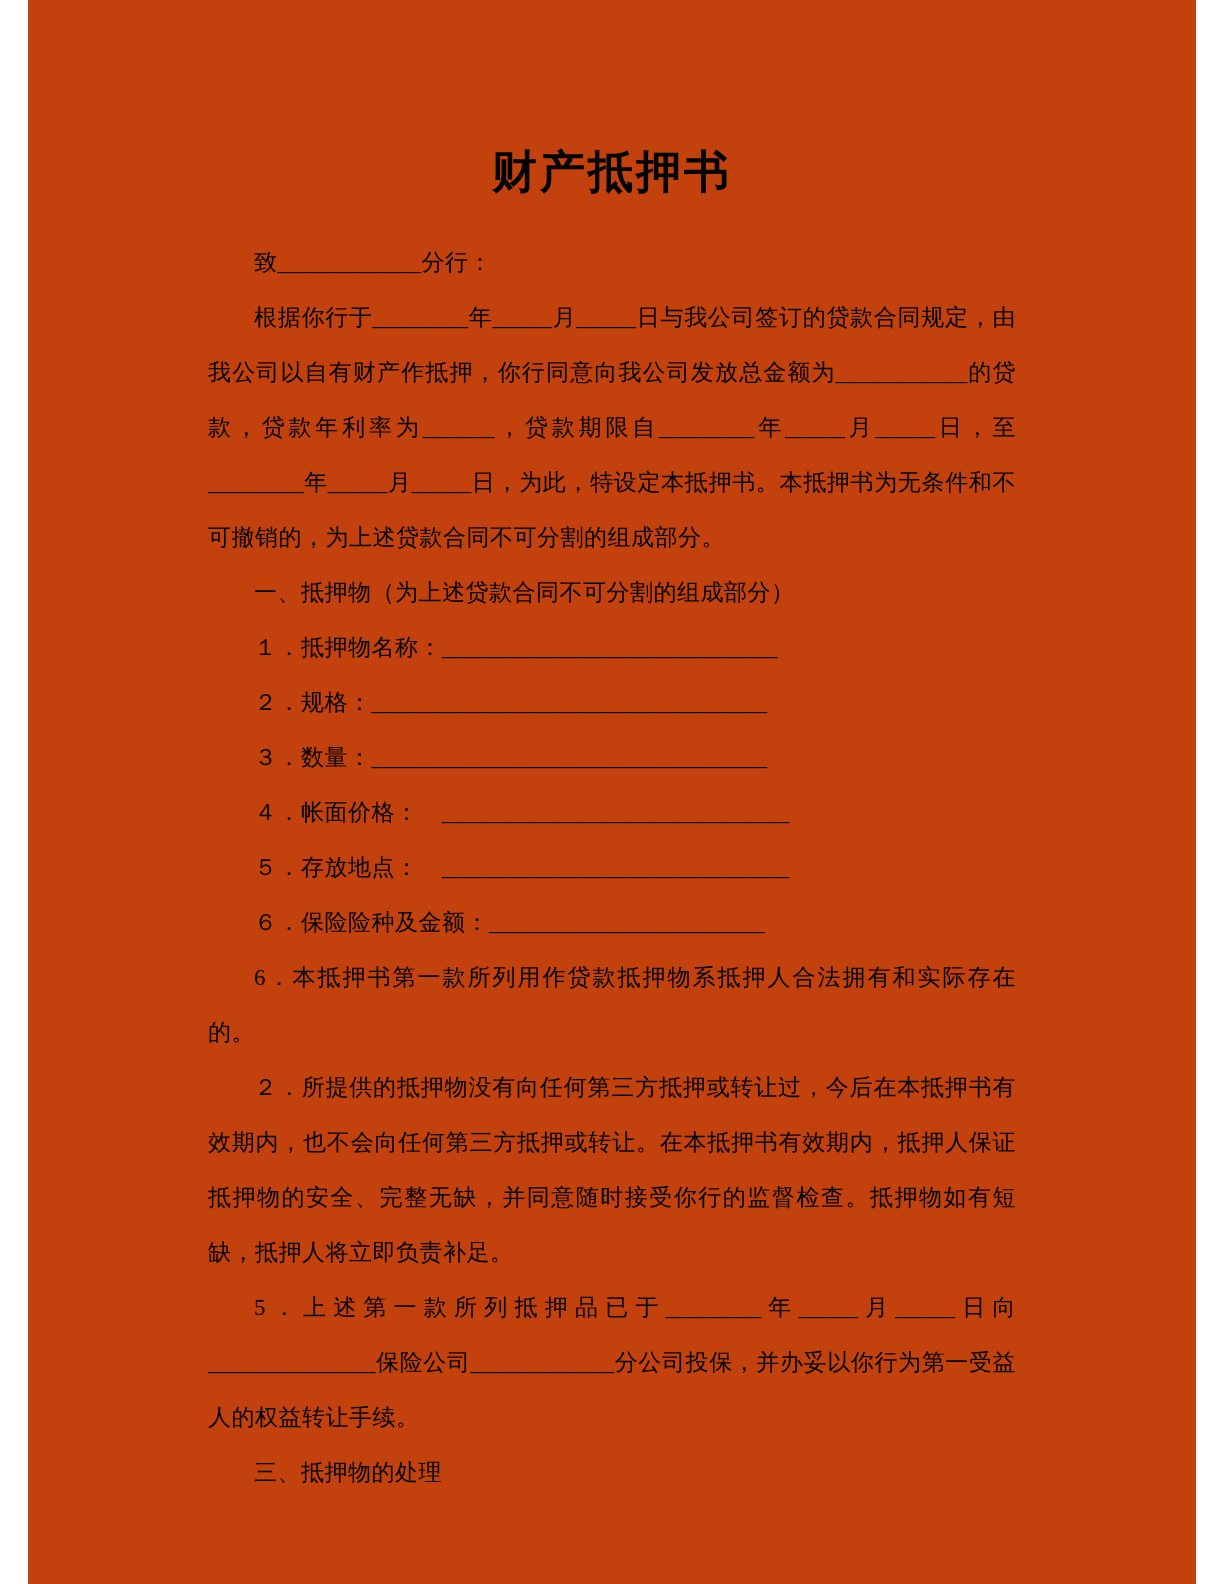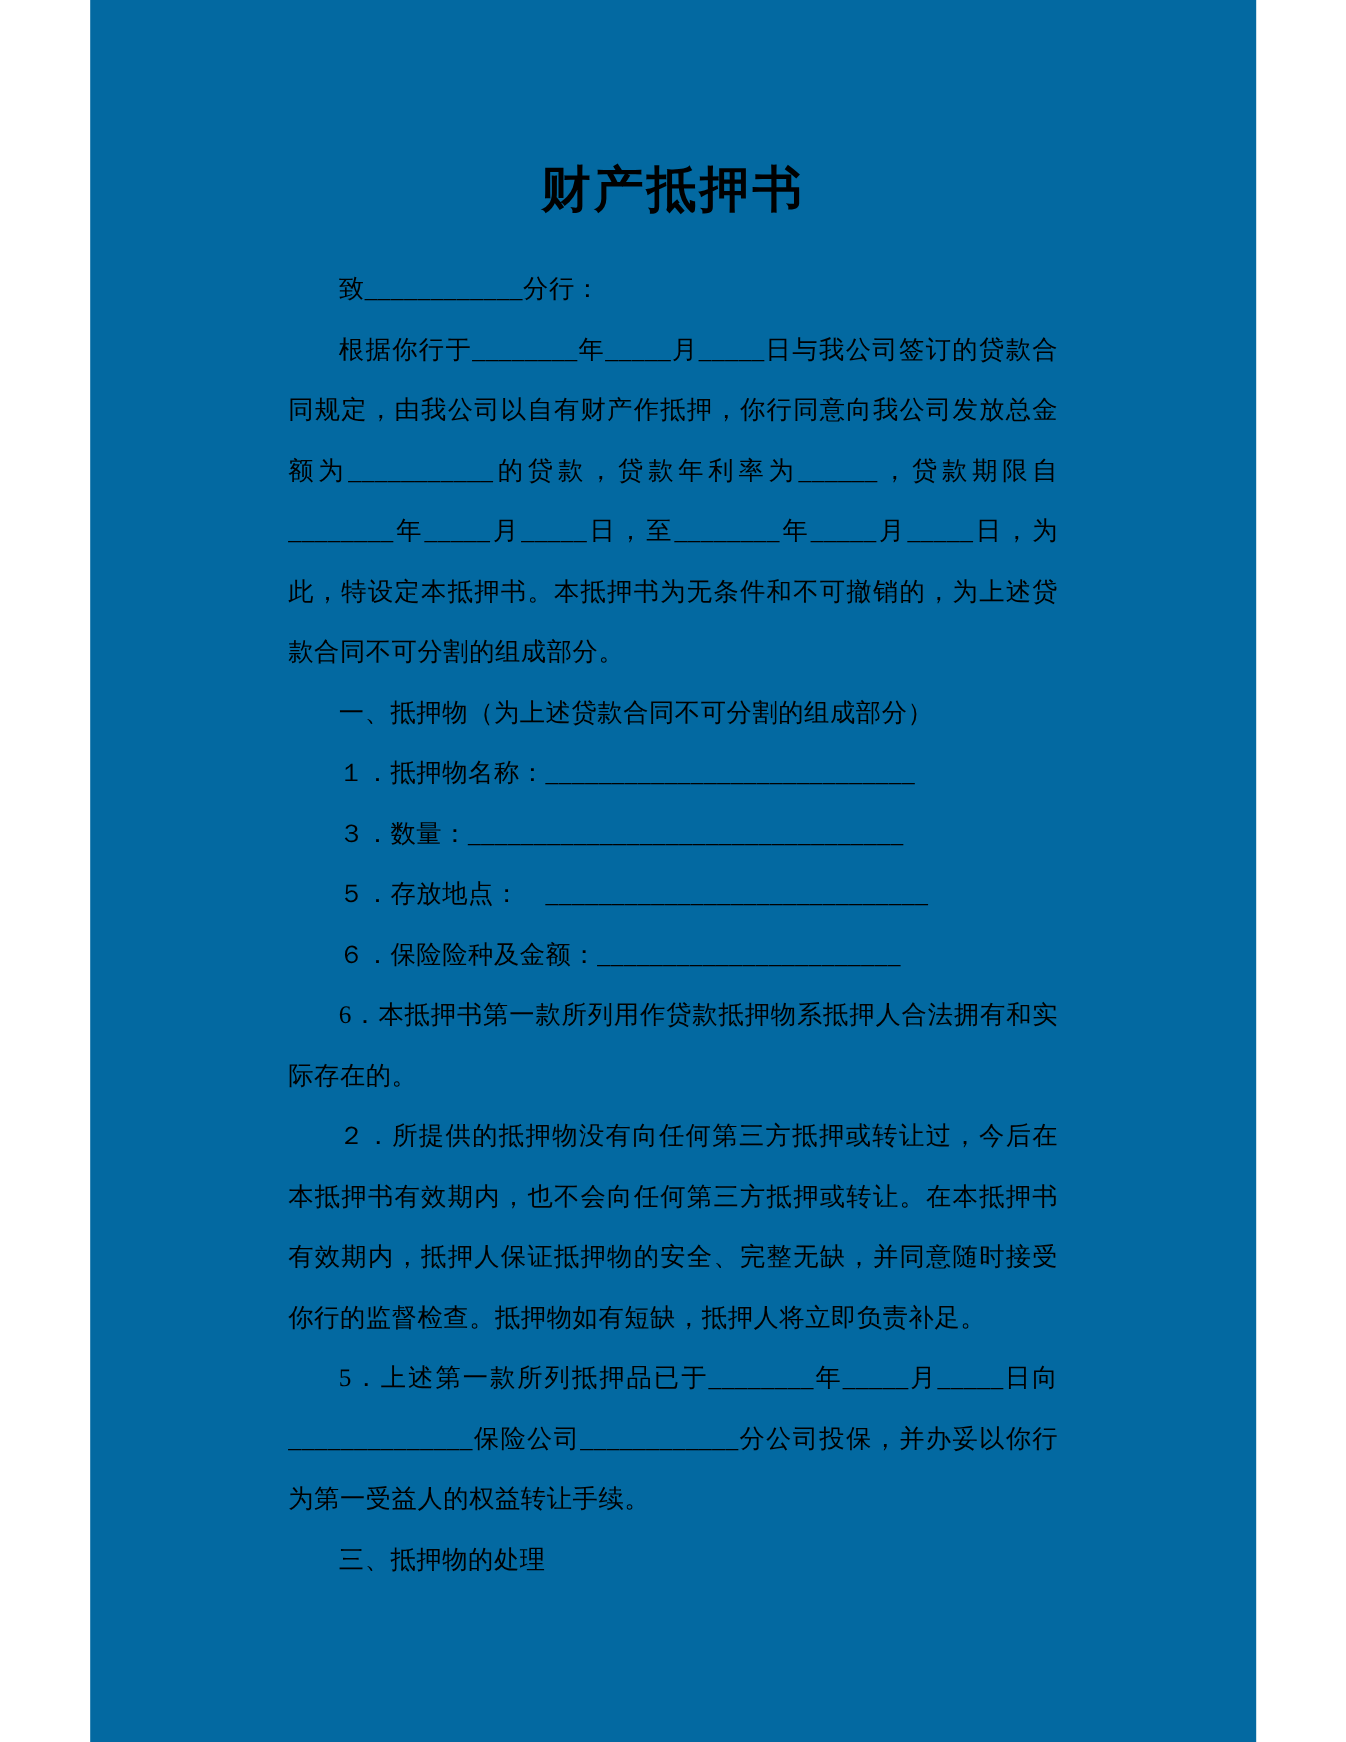--- a/index.html
+++ b/index.html
@@ -3,24 +3,24 @@
 <meta charset="utf-8">
 <style>
   html, body {
     margin: 0;
     padding: 0;
     background: #ffffff;
   }
   .page {
     position: relative;
     box-sizing: border-box;
-    width: 1060px;
+    width: 1168px;
     height: 1584px;
     margin: 0 auto;
-    background: #0369a1;
+    background: #c2410c;
     color: #000000;
     padding: 142px 180px 0 180px;
     font-family: "Liberation Serif", "DejaVu Serif", serif;
     overflow: hidden;
   }
   .doc-title {
     margin: 0 0 33px 0;
     font-family: "Liberation Sans", "DejaVu Sans", sans-serif;
     font-weight: bold;
     font-size: 45px;
@@ -48,23 +48,25 @@
   <h1 class="doc-title">财产抵押书</h1>
 
   <p class="doc-para">致____________分行：</p>
 
   <p class="doc-para">根据你行于________年_____月_____日与我公司签订的贷款合同规定，由我公司以自有财产作抵押，你行同意向我公司发放总金额为___________的贷款，贷款年利率为______，贷款期限自________年_____月_____日，至________年_____月_____日，为此，特设定本抵押书。本抵押书为无条件和不可撤销的，为上述贷款合同不可分割的组成部分。</p>
 
   <p class="doc-para heading">一、抵押物（为上述贷款合同不可分割的组成部分）</p>
 
   <p class="doc-para">１．抵押物名称：____________________________</p>
 
+  <p class="doc-para">２．规格：_________________________________</p>
 
   <p class="doc-para">３．数量：_________________________________</p>
 
+  <p class="doc-para">４．帐面价格：　_____________________________</p>
 
   <p class="doc-para">５．存放地点：　_____________________________</p>
 
   <p class="doc-para">６．保险险种及金额：_______________________</p>
 
 
   <p class="doc-para">6．本抵押书第一款所列用作贷款抵押物系抵押人合法拥有和实际存在的。</p>
 
   <p class="doc-para">２．所提供的抵押物没有向任何第三方抵押或转让过，今后在本抵押书有效期内，也不会向任何第三方抵押或转让。在本抵押书有效期内，抵押人保证抵押物的安全、完整无缺，并同意随时接受你行的监督检查。抵押物如有短缺，抵押人将立即负责补足。</p>
 

